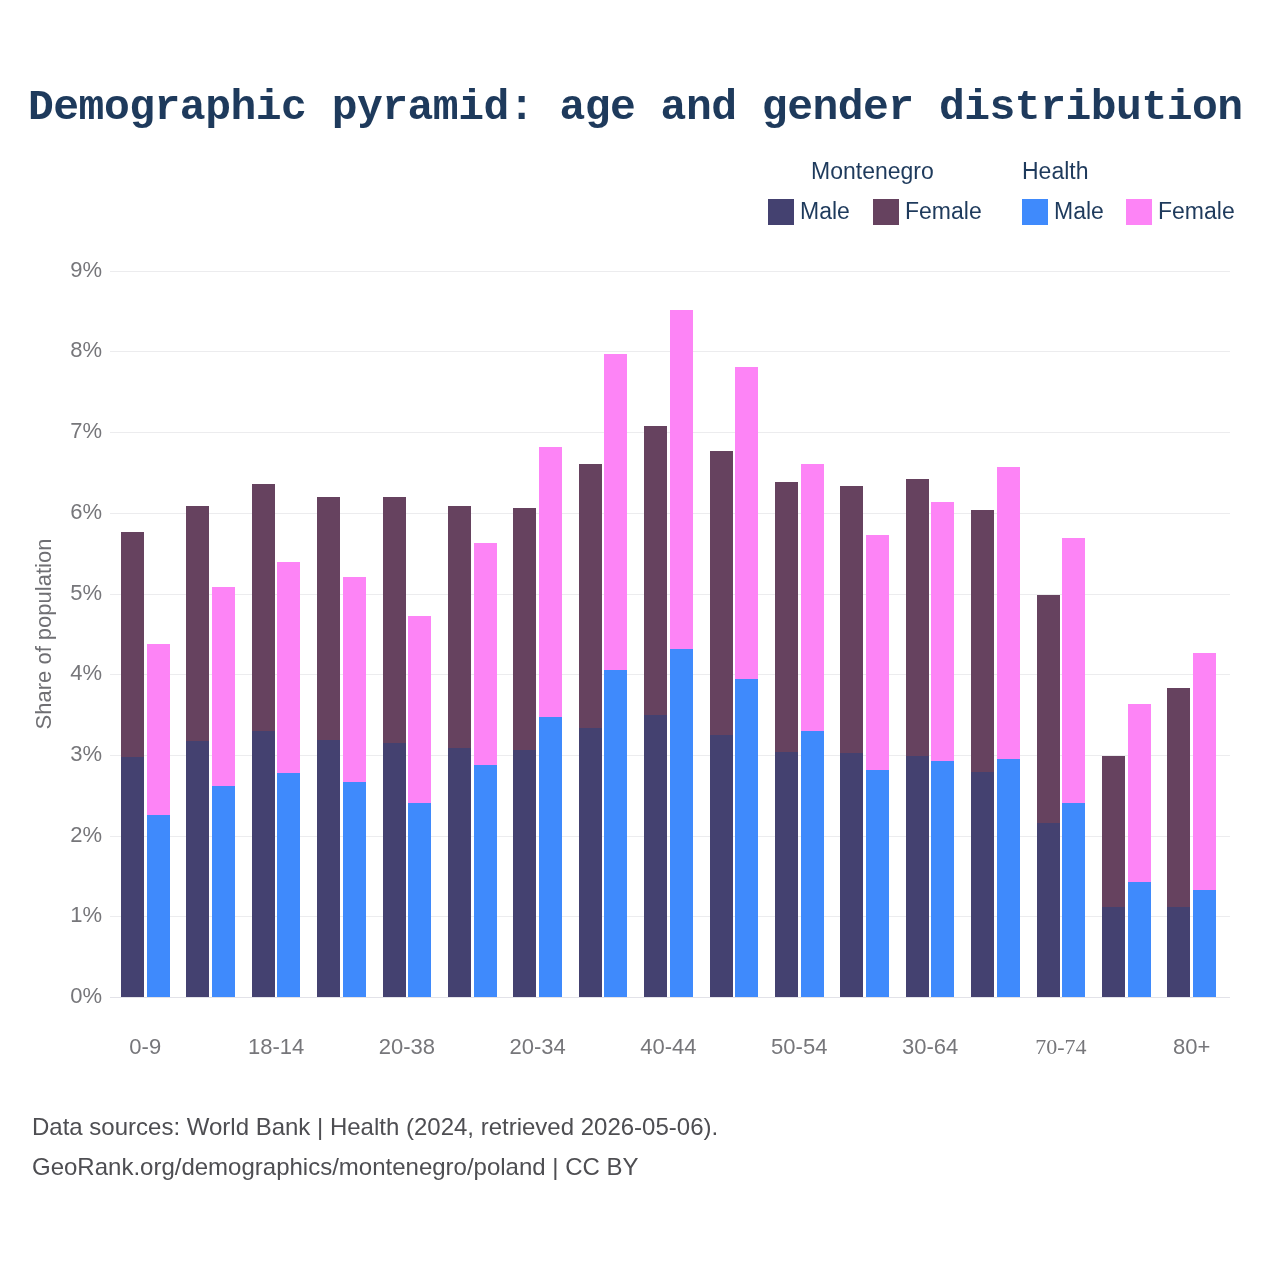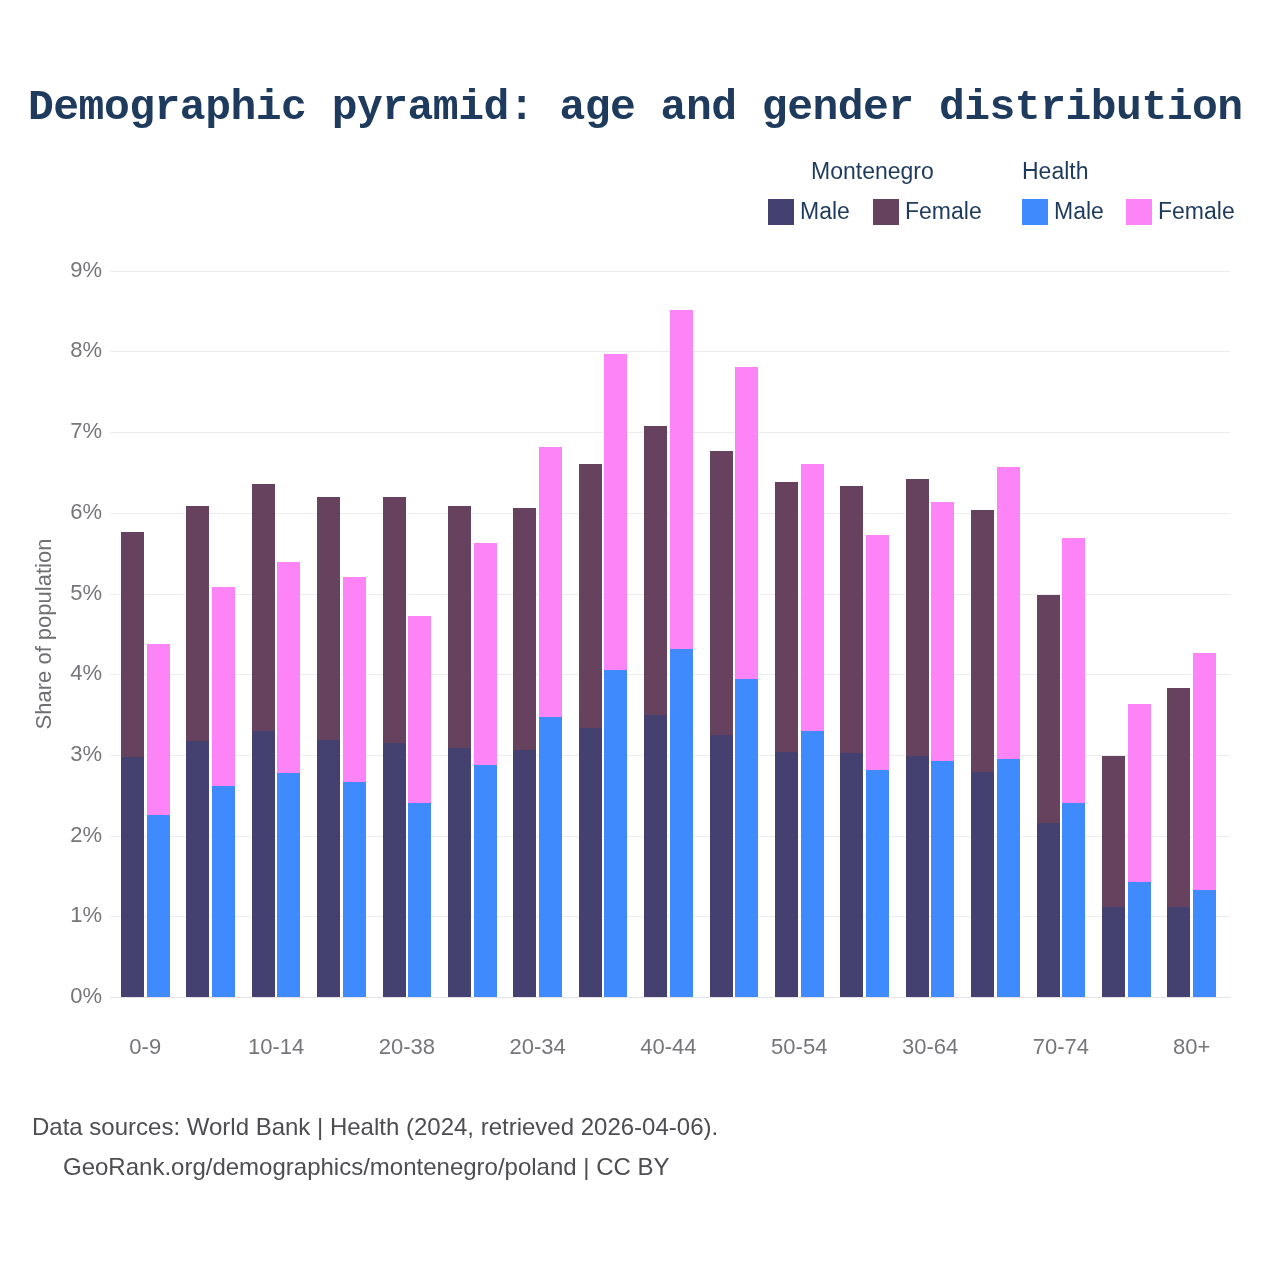--- a/index.html
+++ b/index.html
@@ -32,21 +32,21 @@
   }
   .xtick{
     position:absolute;top:1034px;transform:translateX(-50%);
     font-size:22px;color:#76767a;white-space:nowrap;
   }
   .bar{position:absolute;}
   .footer-line{
     position:absolute;left:32px;font-size:24px;color:#4e4e52;white-space:nowrap;
   }
   #footer-line1{top:1113px;}
-  #footer-line2{top:1153px;margin-left:31px;}
+  #footer-line2{top:1153px;}
 </style>
 </head>
 <body>
 
 <div class="title">Demographic pyramid: age and gender distribution</div>
 
 <div class="legend-header" style="left:811px">Montenegro</div>
 <div class="legend-header" style="left:1022px">Health</div>
 
 <div class="legend-item" style="left:768px">
@@ -150,24 +150,24 @@
     <div class="bar" style="left: 1062.1px; width: 23px; height: 265.503px; top: 537.817px; background-color: rgb(253, 132, 246);"></div>
     <div class="bar" style="left: 1102px; width: 23px; height: 90.384px; top: 906.616px; background-color: rgb(68, 65, 112);"></div>
     <div class="bar" style="left: 1102px; width: 23px; height: 150.909px; top: 755.707px; background-color: rgb(102, 66, 95);"></div>
     <div class="bar" style="left: 1127.5px; width: 23px; height: 114.594px; top: 882.406px; background-color: rgb(63, 138, 252);"></div>
     <div class="bar" style="left: 1127.5px; width: 23px; height: 178.347px; top: 704.059px; background-color: rgb(253, 132, 246);"></div>
     <div class="bar" style="left: 1167.4px; width: 23px; height: 89.577px; top: 907.423px; background-color: rgb(68, 65, 112);"></div>
     <div class="bar" style="left: 1167.4px; width: 23px; height: 219.504px; top: 687.919px; background-color: rgb(102, 66, 95);"></div>
     <div class="bar" style="left: 1192.9px; width: 23px; height: 107.331px; top: 889.669px; background-color: rgb(63, 138, 252);"></div>
     <div class="bar" style="left: 1192.9px; width: 23px; height: 236.451px; top: 653.218px; background-color: rgb(253, 132, 246);"></div>
     <div class="xtick" style="left: 145.25px;">0-9</div>
-    <div class="xtick" style="left: 276.05px;">10-14</div>
+    <div class="xtick" style="left: 276.05px;">18-14</div>
     <div class="xtick" style="left: 406.85px;">20-38</div>
     <div class="xtick" style="left: 537.65px;">20-34</div>
     <div class="xtick" style="left: 668.45px;">40-44</div>
     <div class="xtick" style="left: 799.25px;">50-54</div>
     <div class="xtick" style="left: 930.05px;">30-64</div>
-    <div class="xtick" style="left: 1060.85px;">70-74</div>
+    <div class="xtick" style="left: 1060.85px; font-family: Liberation Serif, serif;">70-74</div>
     <div class="xtick" style="left: 1191.65px;">80+</div>
   </div>
 
-<div class="footer-line" id="footer-line1">Data sources: World Bank | Health (2024, retrieved 2026-04-06).</div>
+<div class="footer-line" id="footer-line1">Data sources: World Bank | Health (2024, retrieved 2026-05-06).</div>
 <div class="footer-line" id="footer-line2">GeoRank.org/demographics/montenegro/poland | CC BY</div>
 
 </body></html>

